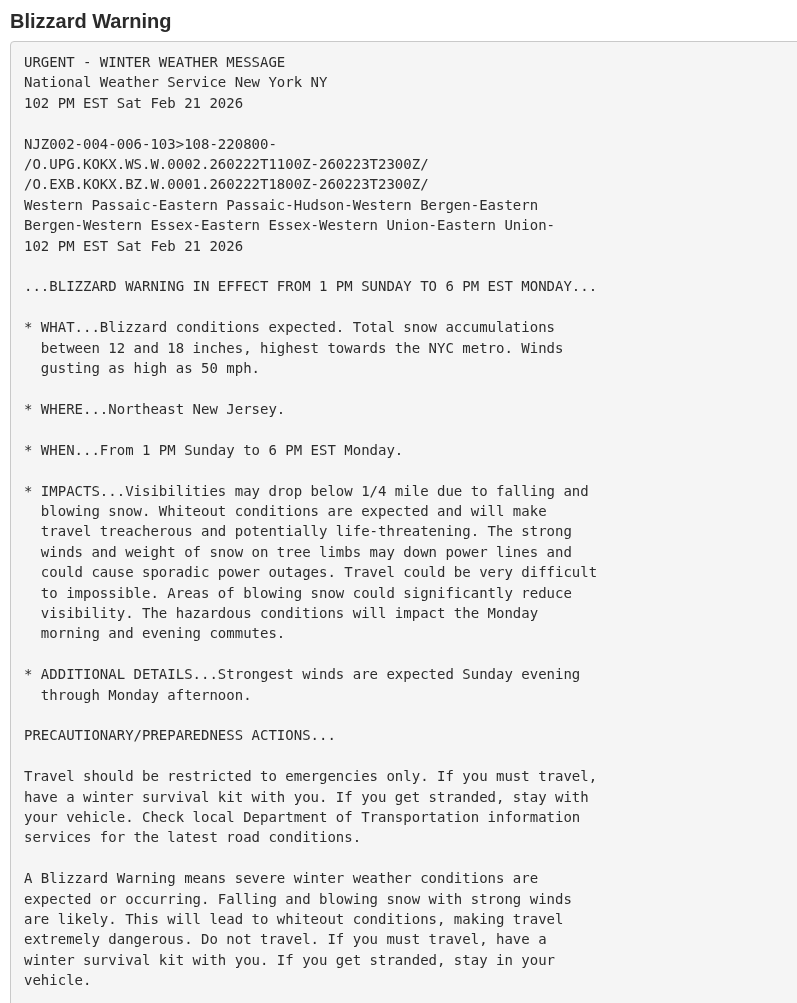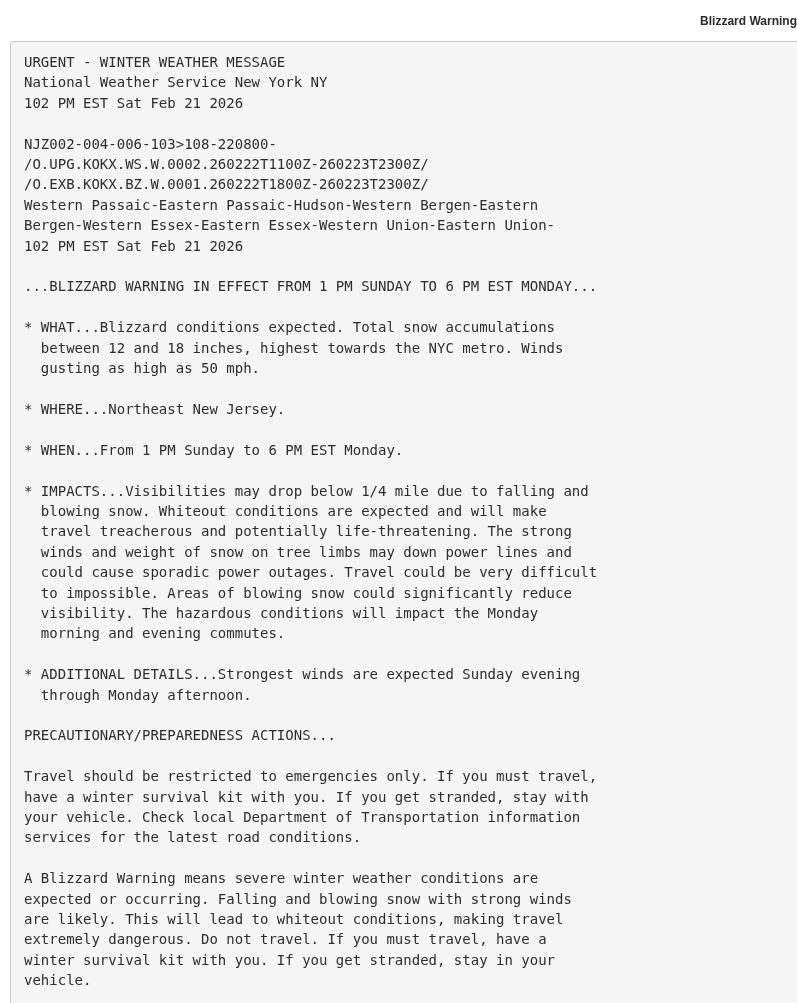--- a/index.html
+++ b/index.html
@@ -9,26 +9,25 @@
   }
   body {
     width: 797px;
     height: 1003px;
     position: relative;
     overflow: hidden;
     font-family: "Liberation Sans", sans-serif;
   }
   .page-title {
     margin: 12px 0 0 10px;
-    font-size: 12px;
+    font-size: 20px;
     line-height: 19px;
     font-weight: bold;
     color: #2b2b2b;
     font-family: "Liberation Sans", sans-serif;
-    text-align: right;
   }
   .warning-box {
     position: absolute;
     left: 10px;
     top: 41px;
     right: -5px;
     bottom: -12px;
     background: #f5f5f5;
     border: 1px solid #c9c9c9;
     border-radius: 4px;

